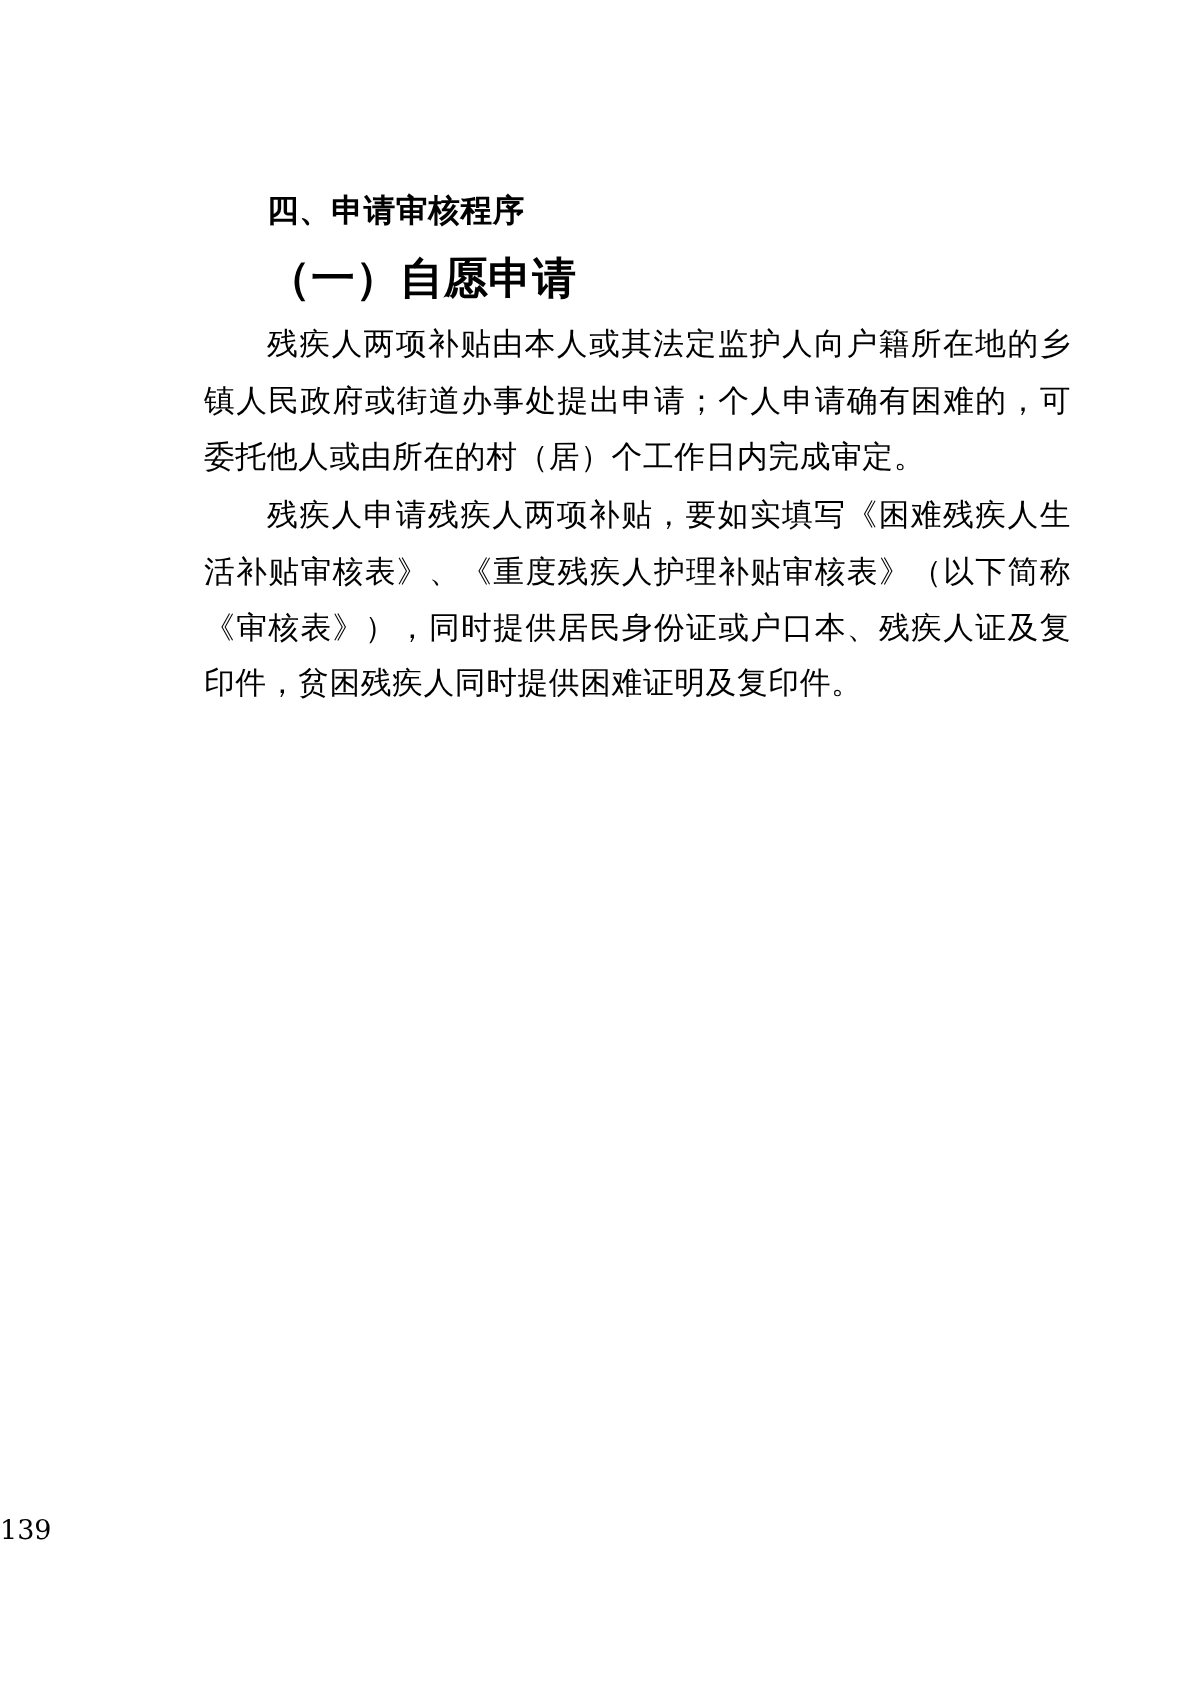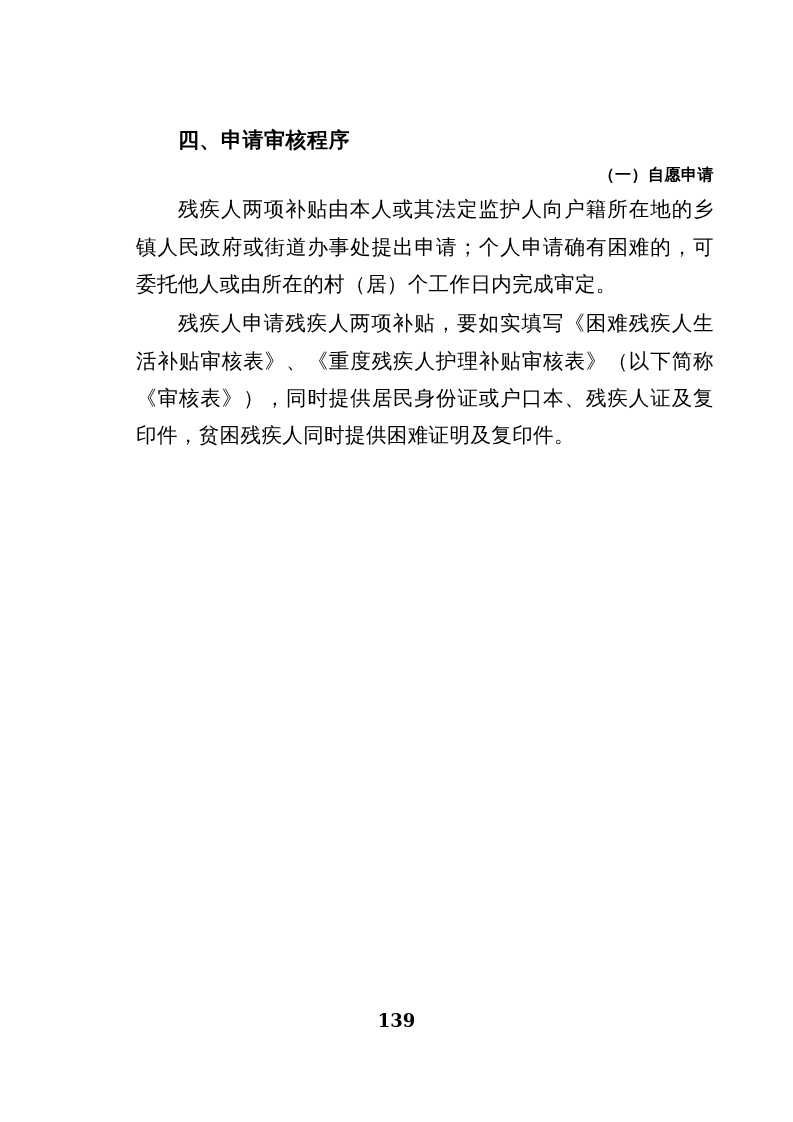--- a/index.html
+++ b/index.html
@@ -28,48 +28,46 @@
   }
   .heading {
     font-size: 21px;
     font-weight: bold;
     line-height: 1.55;
     letter-spacing: 0.5px;
     margin: 0 0 6px 0;
     text-indent: 42px;
   }
   .subheading {
-    font-size: 16px;
+    font-size: 29px;
     font-weight: bold;
     line-height: 1.55;
     letter-spacing: 0.5px;
     margin: 2px 0 4px 0;
     text-indent: 42px;
     font-family: "DejaVu Serif", "Liberation Serif", serif;
-    text-align: right;
   }
   .para {
     font-size: 20.5px;
     line-height: 1.82;
     letter-spacing: 0.4px;
     margin: 0 0 2px 0;
     text-indent: 42px;
     text-align: justify;
     text-justify: inter-ideograph;
     word-break: break-all;
   }
   .page-number {
     position: absolute;
     left: 0;
     right: 0;
     top: 1010px;
-    text-align: center;
+    text-align: left;
     font-size: 18px;
     font-family: "DejaVu Serif", "Liberation Serif", serif;
-    font-weight: bold;
   }
 </style>
 </head>
 <body>
 
 <div class="page">
   <div class="content">
     <h2 class="heading">四、申请审核程序</h2>
     <h3 class="subheading">（一）自愿申请</h3>
     <p class="para">残疾人两项补贴由本人或其法定监护人向户籍所在地的乡镇人民政府或街道办事处提出申请；个人申请确有困难的，可委托他人或由所在的村（居）个工作日内完成审定。</p>

